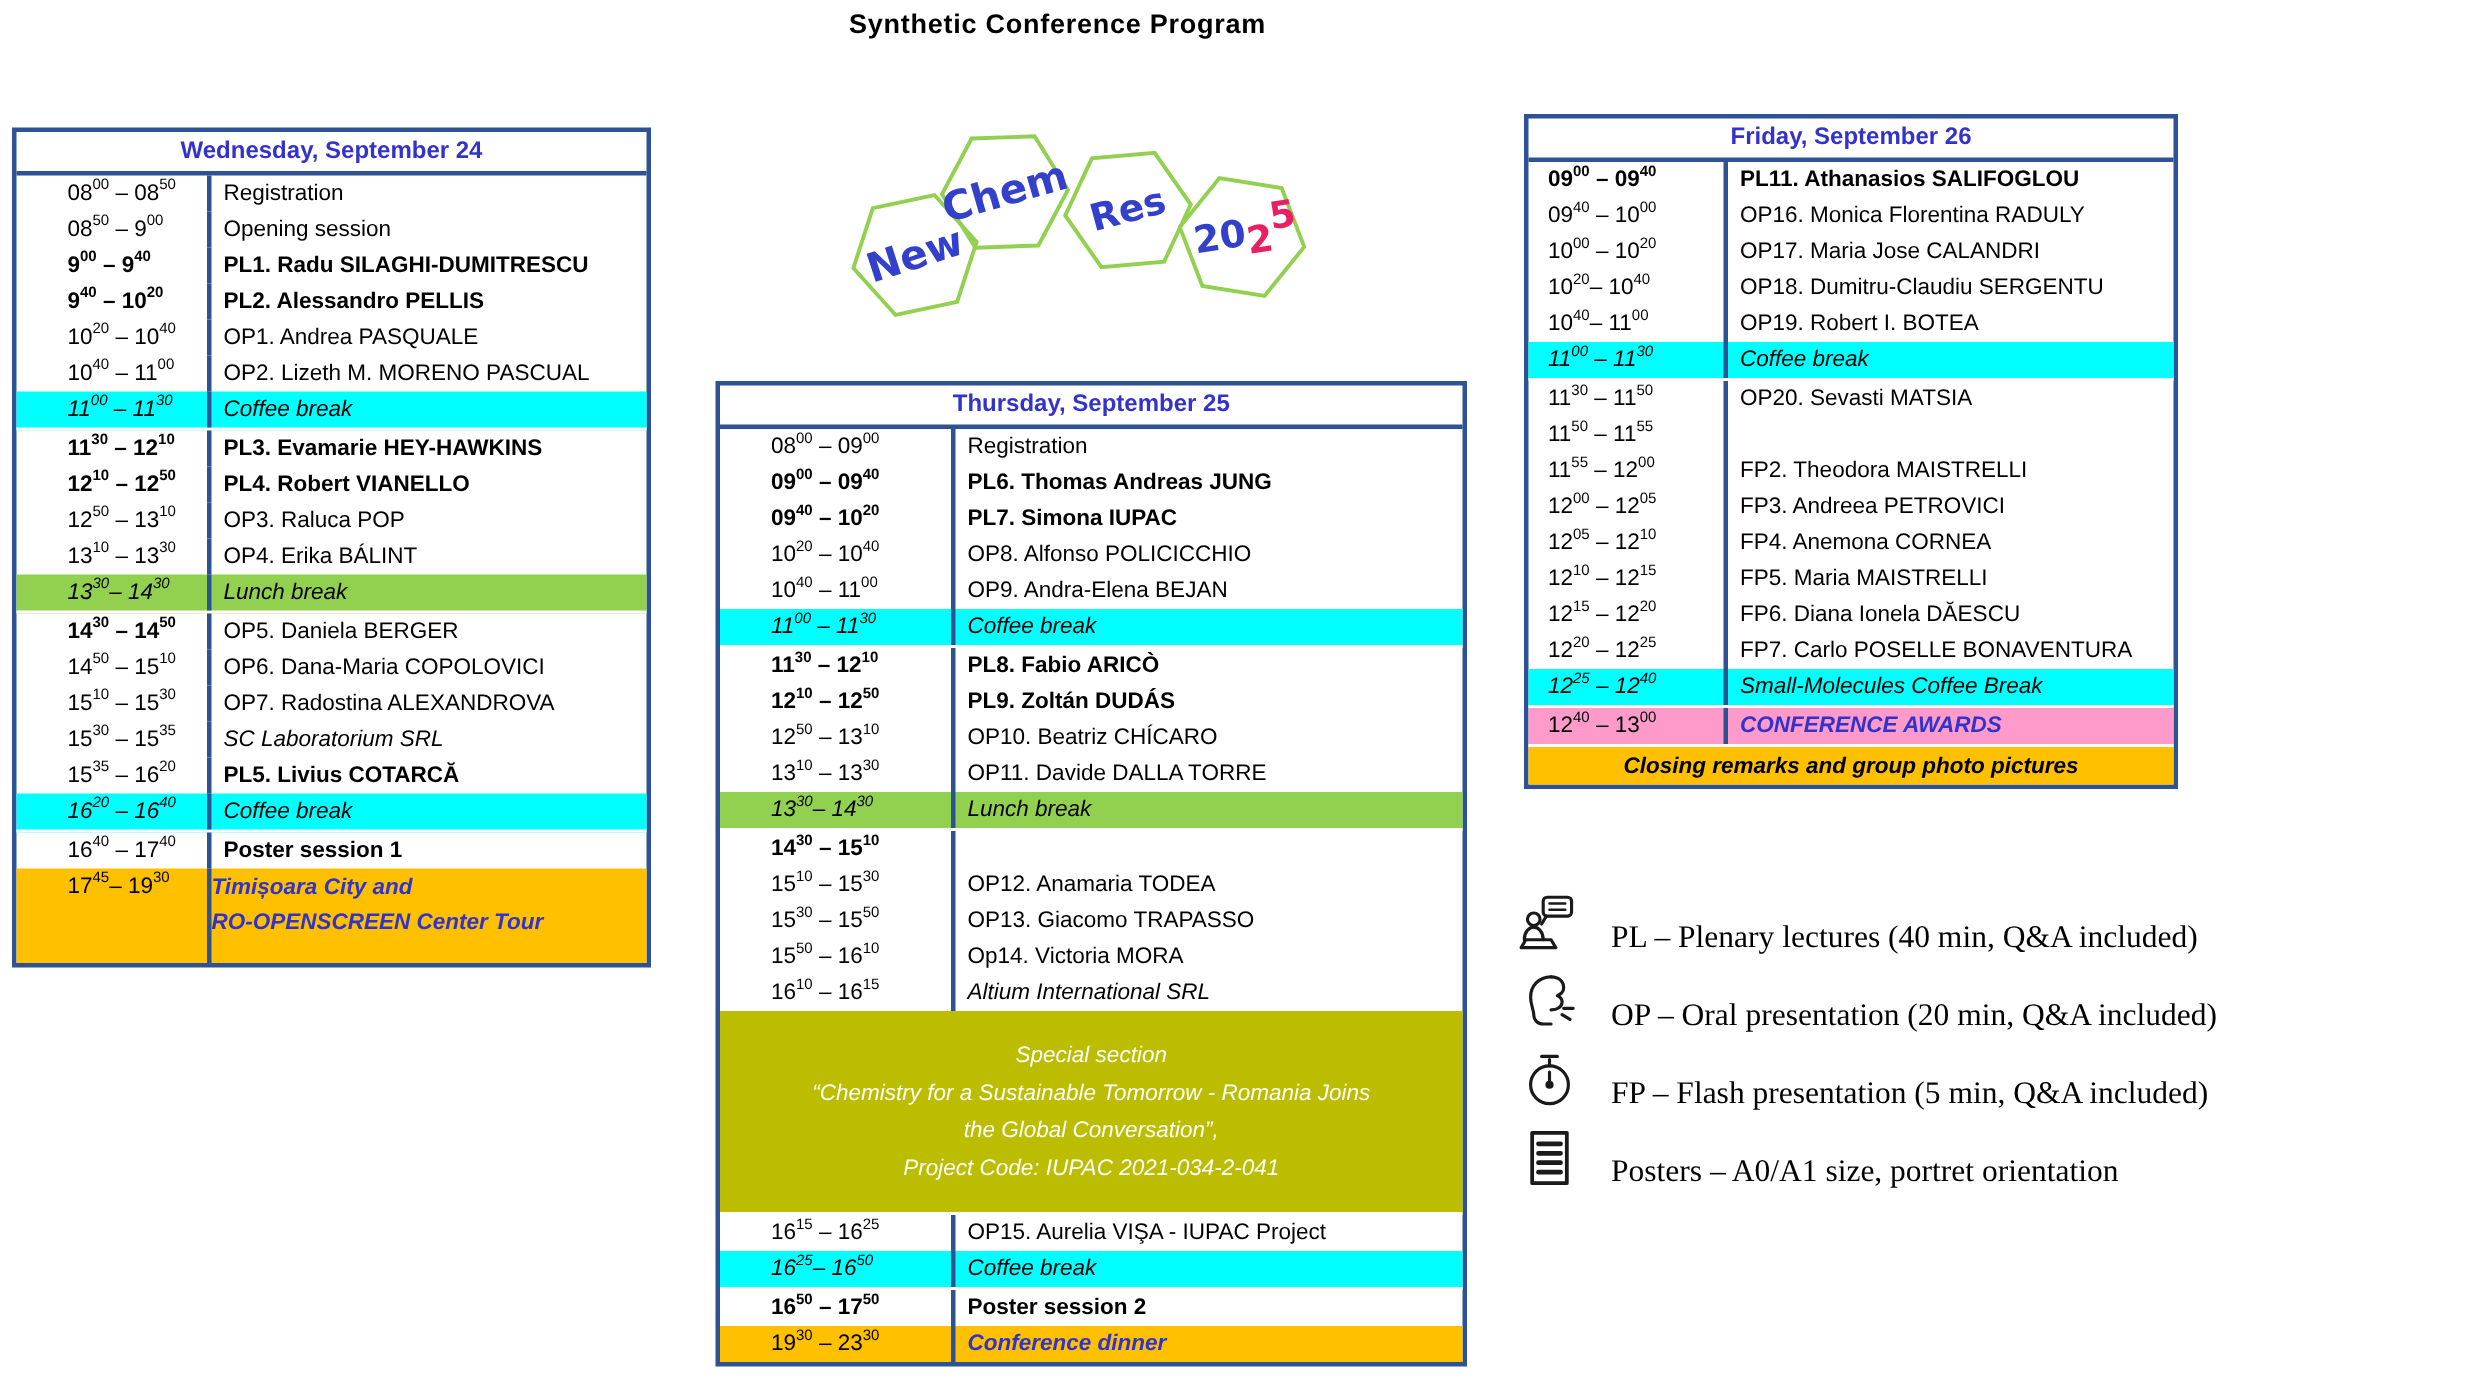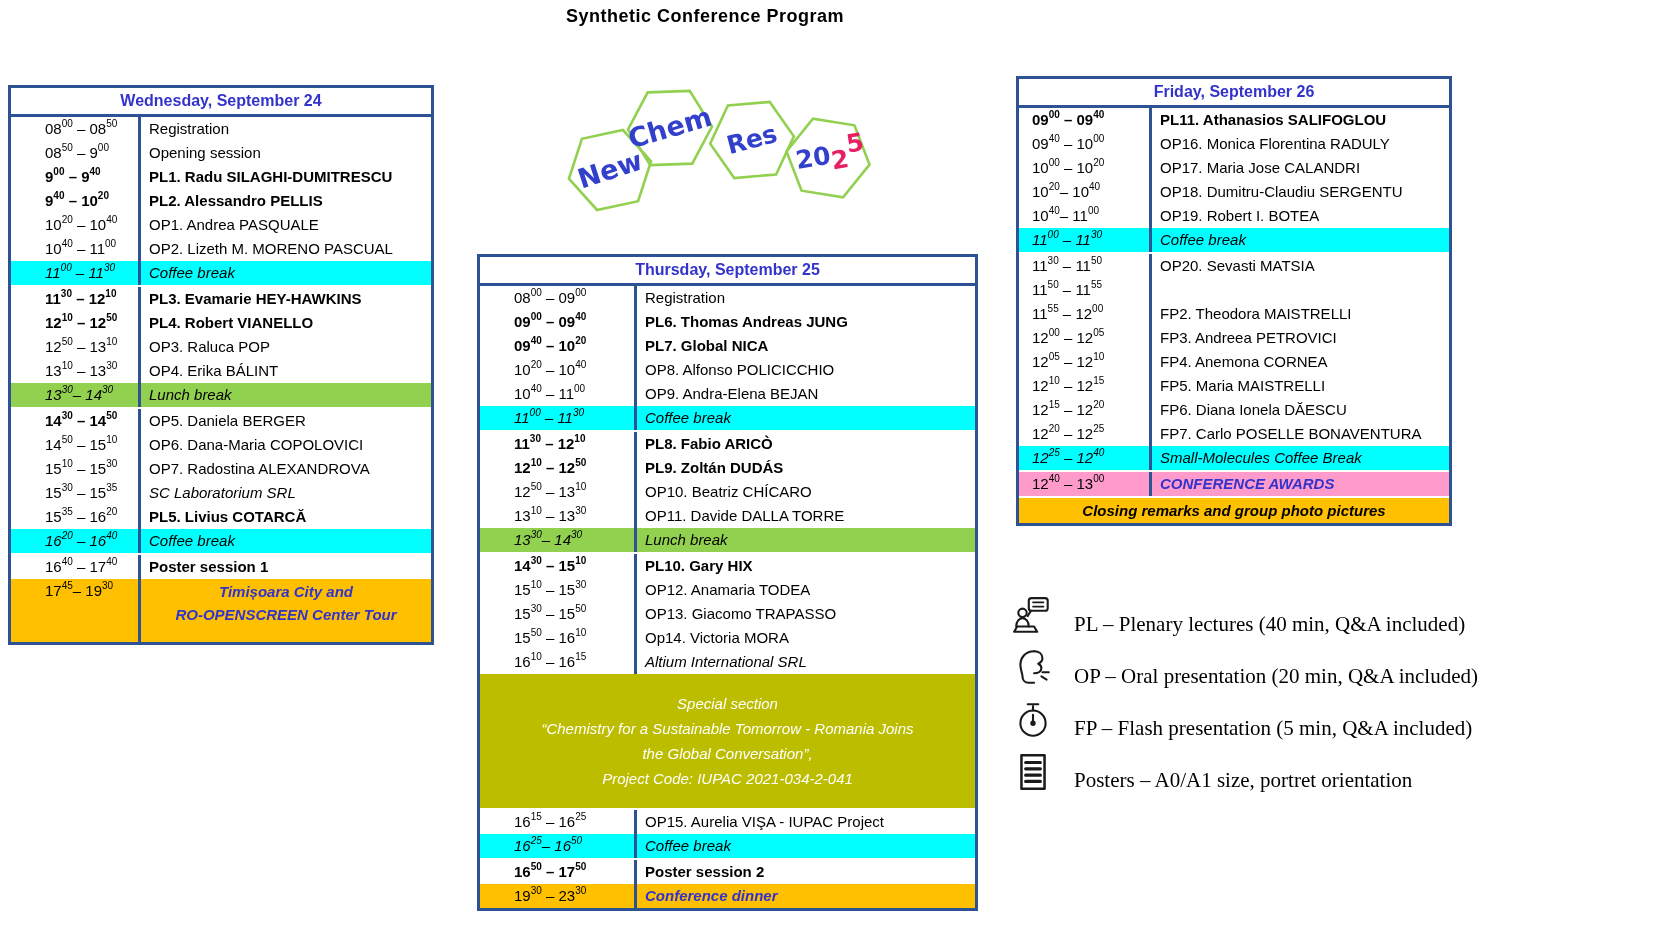--- a/index.html
+++ b/index.html
@@ -19,21 +19,21 @@
   #day2 .tcell{width:133px;padding-left:13px;}
   sup{font-size:10px;position:relative;top:-1px;vertical-align:super;line-height:0;}
   .row.bold .tcell,.row.bold .lcell{font-weight:700;}
   .row.timebold .tcell{font-weight:700;}
   .row.labelbold .lcell{font-weight:700;}
   .row.company .lcell{font-style:italic;}
   .row.coffee{background:#00FFFF;font-style:italic;border-bottom:2px solid #fff;}
   .row.lunch{background:#92D050;font-style:italic;border-bottom:2px solid #fff;}
   .row.orange{background:#FFC000;border-bottom:2px solid #fff;}
   .row.orange .lcell{color:#3333CC;font-weight:700;font-style:italic;}
-  .row.orange.centered .lcell{text-align:center;padding-left:0;}
+  .row.orange.centered .lcell{padding-left:0;}
   .row.pink{background:#FF9BCB;border-bottom:2px solid #fff;}
   .row.pink .lcell{color:#3333CC;font-weight:700;font-style:italic;}
   .row.tall{height:63px;}
   .row.tall .lcell{line-height:23px;padding-top:1px;}
   .row.special{display:block;height:auto;background:#BDBD00;color:#fff;font-weight:400;
                font-style:italic;text-align:center;line-height:25px;padding:17px 0;
                border-bottom:2px solid #fff;}
   .row.closing{display:block;background:#FFC000;color:#000000;font-weight:700;font-style:italic;
                text-align:center;height:25px;line-height:25px;}
   .rows>.row:last-child{border-bottom:none;}
@@ -167,21 +167,21 @@
         <div class="row plain">
           <div class="tcell">08<sup>00</sup> – 09<sup>00</sup></div>
           <div class="lcell">Registration</div>
         </div>
         <div class="row bold">
           <div class="tcell">09<sup>00</sup> – 09<sup>40</sup></div>
           <div class="lcell">PL6. Thomas Andreas JUNG</div>
         </div>
         <div class="row bold">
           <div class="tcell">09<sup>40</sup> – 10<sup>20</sup></div>
-          <div class="lcell">PL7. Global NICA</div>
+          <div class="lcell">PL7. Simona IUPAC</div>
         </div>
         <div class="row plain">
           <div class="tcell">10<sup>20</sup> – 10<sup>40</sup></div>
           <div class="lcell">OP8. Alfonso POLICICCHIO</div>
         </div>
         <div class="row plain">
           <div class="tcell">10<sup>40</sup> – 11<sup>00</sup></div>
           <div class="lcell">OP9. Andra-Elena BEJAN</div>
         </div>
         <div class="row coffee">
@@ -203,21 +203,20 @@
         <div class="row plain">
           <div class="tcell">13<sup>10</sup> – 13<sup>30</sup></div>
           <div class="lcell">OP11.  Davide DALLA TORRE</div>
         </div>
         <div class="row lunch">
           <div class="tcell">13<sup>30</sup>– 14<sup>30</sup></div>
           <div class="lcell">Lunch break</div>
         </div>
         <div class="row bold">
           <div class="tcell">14<sup>30</sup> – 15<sup>10</sup></div>
-          <div class="lcell">PL10. Gary HIX</div>
         </div>
         <div class="row plain">
           <div class="tcell">15<sup>10</sup> – 15<sup>30</sup></div>
           <div class="lcell">OP12.  Anamaria TODEA</div>
         </div>
         <div class="row plain">
           <div class="tcell">15<sup>30</sup> – 15<sup>50</sup></div>
           <div class="lcell">OP13.  Giacomo TRAPASSO</div>
         </div>
         <div class="row plain">

